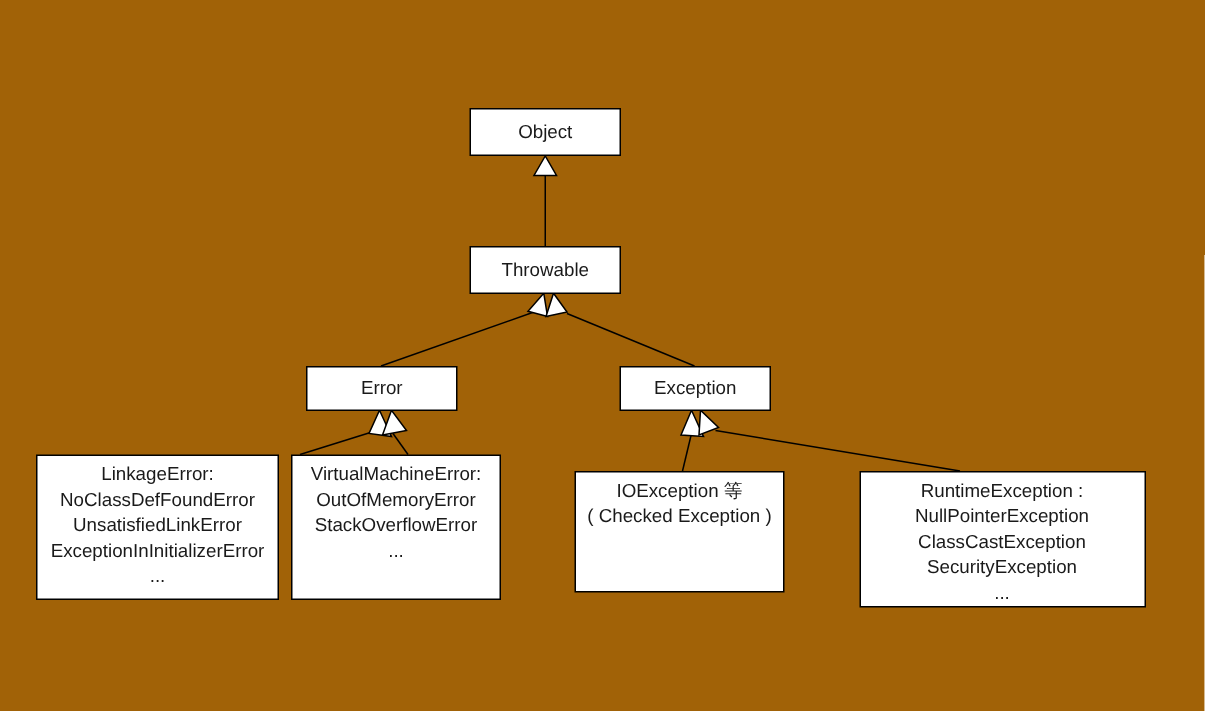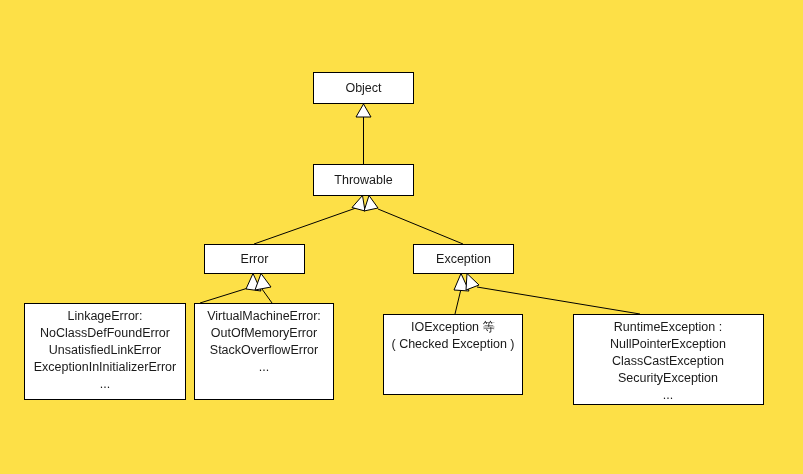--- a/index.html
+++ b/index.html
@@ -10,21 +10,21 @@
   body {
     width: 803px;
     height: 474px;
     overflow: hidden;
     font-family: "Liberation Sans", sans-serif;
   }
   #diagram-root {
     position: relative;
     width: 803px;
     height: 474px;
-    background: #fde047;
+    background: #a16207;
   }
   svg#uml-canvas {
     position: absolute;
     left: 0;
     top: 0;
     width: 803px;
     height: 474px;
     display: block;
   }
   .node-rect {

